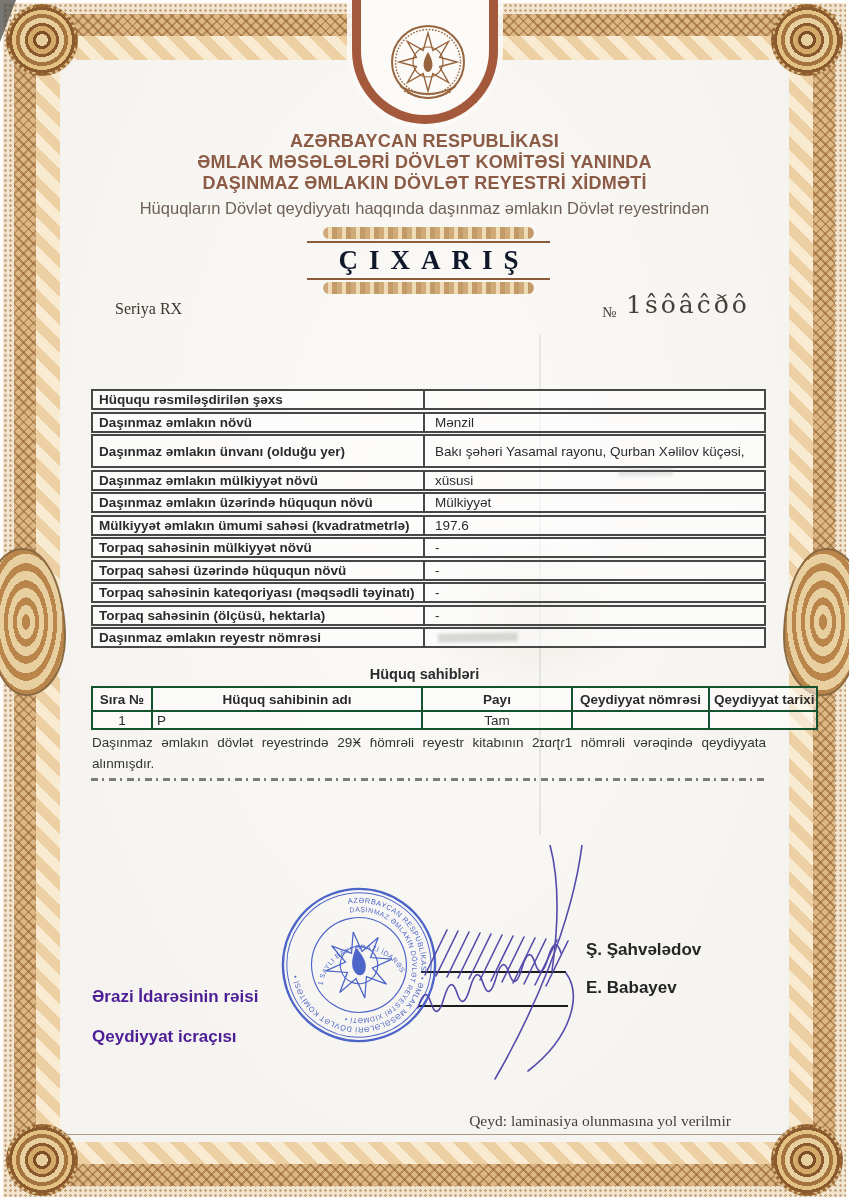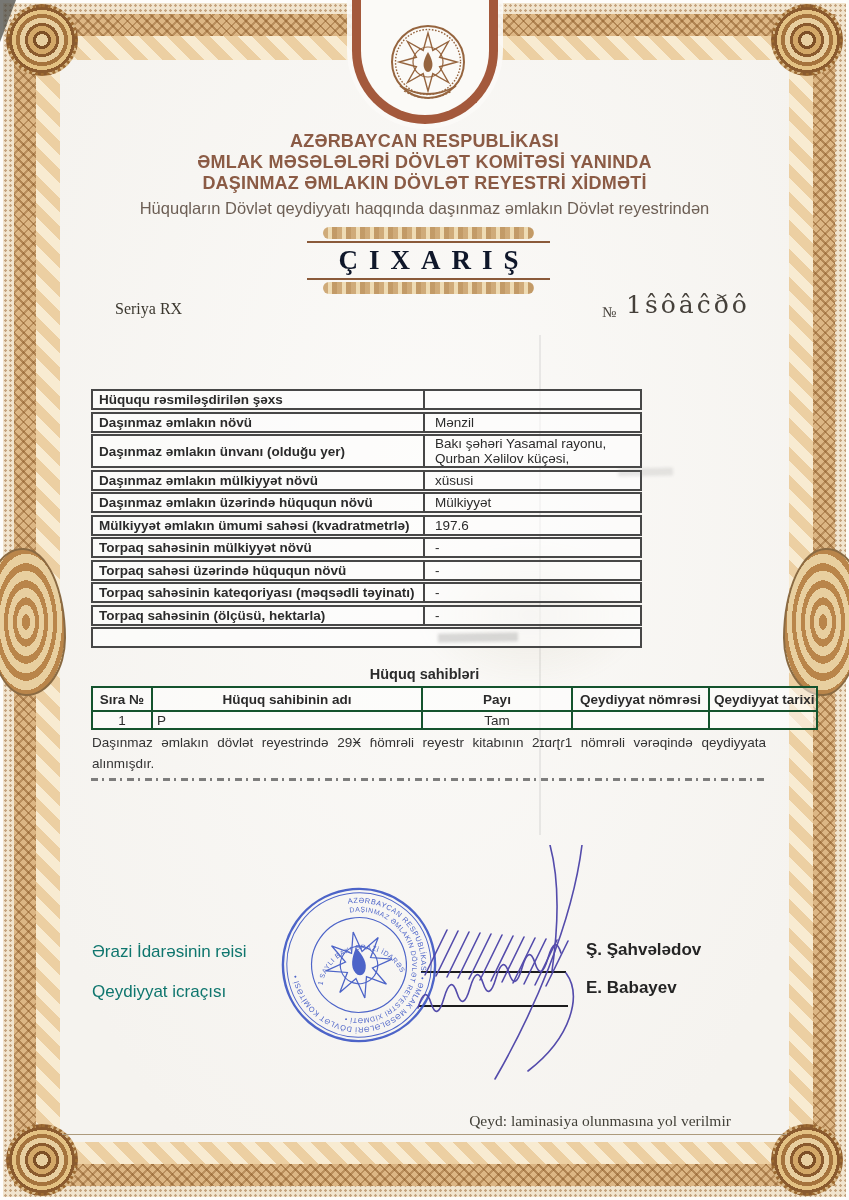--- a/index.html
+++ b/index.html
@@ -56,21 +56,21 @@
   .banner .ttl{text-align:center;font-family:"Liberation Serif","DejaVu Serif",serif;
     font-size:27px;font-weight:700;letter-spacing:11px;padding-left:11px;margin:2px 0;}
   
   .series{position:absolute;left:115px;top:300px;
     font-family:"Liberation Serif","DejaVu Serif",serif;font-size:16px;color:#3c382f;}
   .num-sign{position:absolute;left:602px;top:304px;
     font-family:"Liberation Serif","DejaVu Serif",serif;font-size:15px;color:#45403a;}
   .num-val{position:absolute;left:626px;top:290px;
     font-family:"DejaVu Serif",serif;font-size:25px;letter-spacing:3px;color:#45403a;}
   
-  .details{position:absolute;left:91px;top:389px;width:551px;}
+  .details{position:absolute;left:91px;top:389px;width:675px;}
   .drow{display:flex;align-items:center;box-sizing:border-box;
     border:2px solid #474747;margin-bottom:1.5px;min-height:21px;
     background:rgba(255,255,255,.55);}
   .drow.tall{min-height:34px;}
   .dlabel{width:332px;align-self:stretch;display:flex;align-items:center;
     border-right:2px solid #474747;padding:1px 6px;box-sizing:border-box;
     font-weight:700;font-size:13.5px;line-height:15px;}
   .dvalue{flex:1;padding:0 10px;font-size:13.5px;}
   
   .owners-title{position:absolute;left:0;top:666px;width:849px;text-align:center;
@@ -96,21 +96,21 @@
   .fold{position:absolute;left:539px;top:335px;width:2px;height:500px;
     background:rgba(90,90,90,.10);}
   .ghost{position:absolute;left:415px;top:540px;width:230px;height:150px;
     background:radial-gradient(ellipse,rgba(160,150,110,.12),transparent 70%);
     filter:blur(3px);}
   .smudge{position:absolute;background:rgba(110,110,110,.25);filter:blur(1.5px);
     transform:rotate(-1deg);}
   .smudge.reg{left:438px;top:633px;width:80px;height:9px;}
   .smudge.addr{left:618px;top:468px;width:55px;height:8px;opacity:.6;}
   
-  .role{position:absolute;left:92px;font-size:17px;font-weight:400;color:#0f766e;}
+  .role{position:absolute;left:92px;font-size:17px;font-weight:700;color:#4c1d95;margin-top:45px;}
   .role.r1{top:942px}.role.r2{top:982px}
   .sname{position:absolute;left:586px;font-size:17px;font-weight:700;color:#242424;}
   .sname.n1{top:940px}.sname.n2{top:978px}
   .sig-line{position:absolute;border-top:2px solid #1c1c1c;height:0;}
   .sig-line.l1{left:421px;top:971px;width:145px;}
   .sig-line.l2{left:418px;top:1005px;width:150px;}
   .stamp{position:absolute;left:280px;top:886px;opacity:.9;transform:rotate(-10deg);}
   .sig-ink{position:absolute;left:320px;top:845px;}
   
   .footer-note{position:absolute;left:420px;top:1112px;width:360px;text-align:center;
@@ -202,20 +202,21 @@
   </div>
   <div class="drow">
     <div class="dlabel">Torpaq sahəsinin kateqoriyası (məqsədli təyinatı)</div>
     <div class="dvalue">-</div>
   </div>
   <div class="drow">
     <div class="dlabel">Torpaq sahəsinin (ölçüsü, hektarla)</div>
     <div class="dvalue">-</div>
   </div>
   <div class="drow">
+    <div class="dlabel">Daşınmaz əmlakın reyestr nömrəsi</div>
     <div class="dvalue"></div>
   </div>
 </div>
 <div class="smudge reg"></div>
 <div class="smudge addr"></div>
 
 <div class="owners-title">Hüquq sahibləri</div>
 <table class="owners">
   <tbody>
       <tr>

